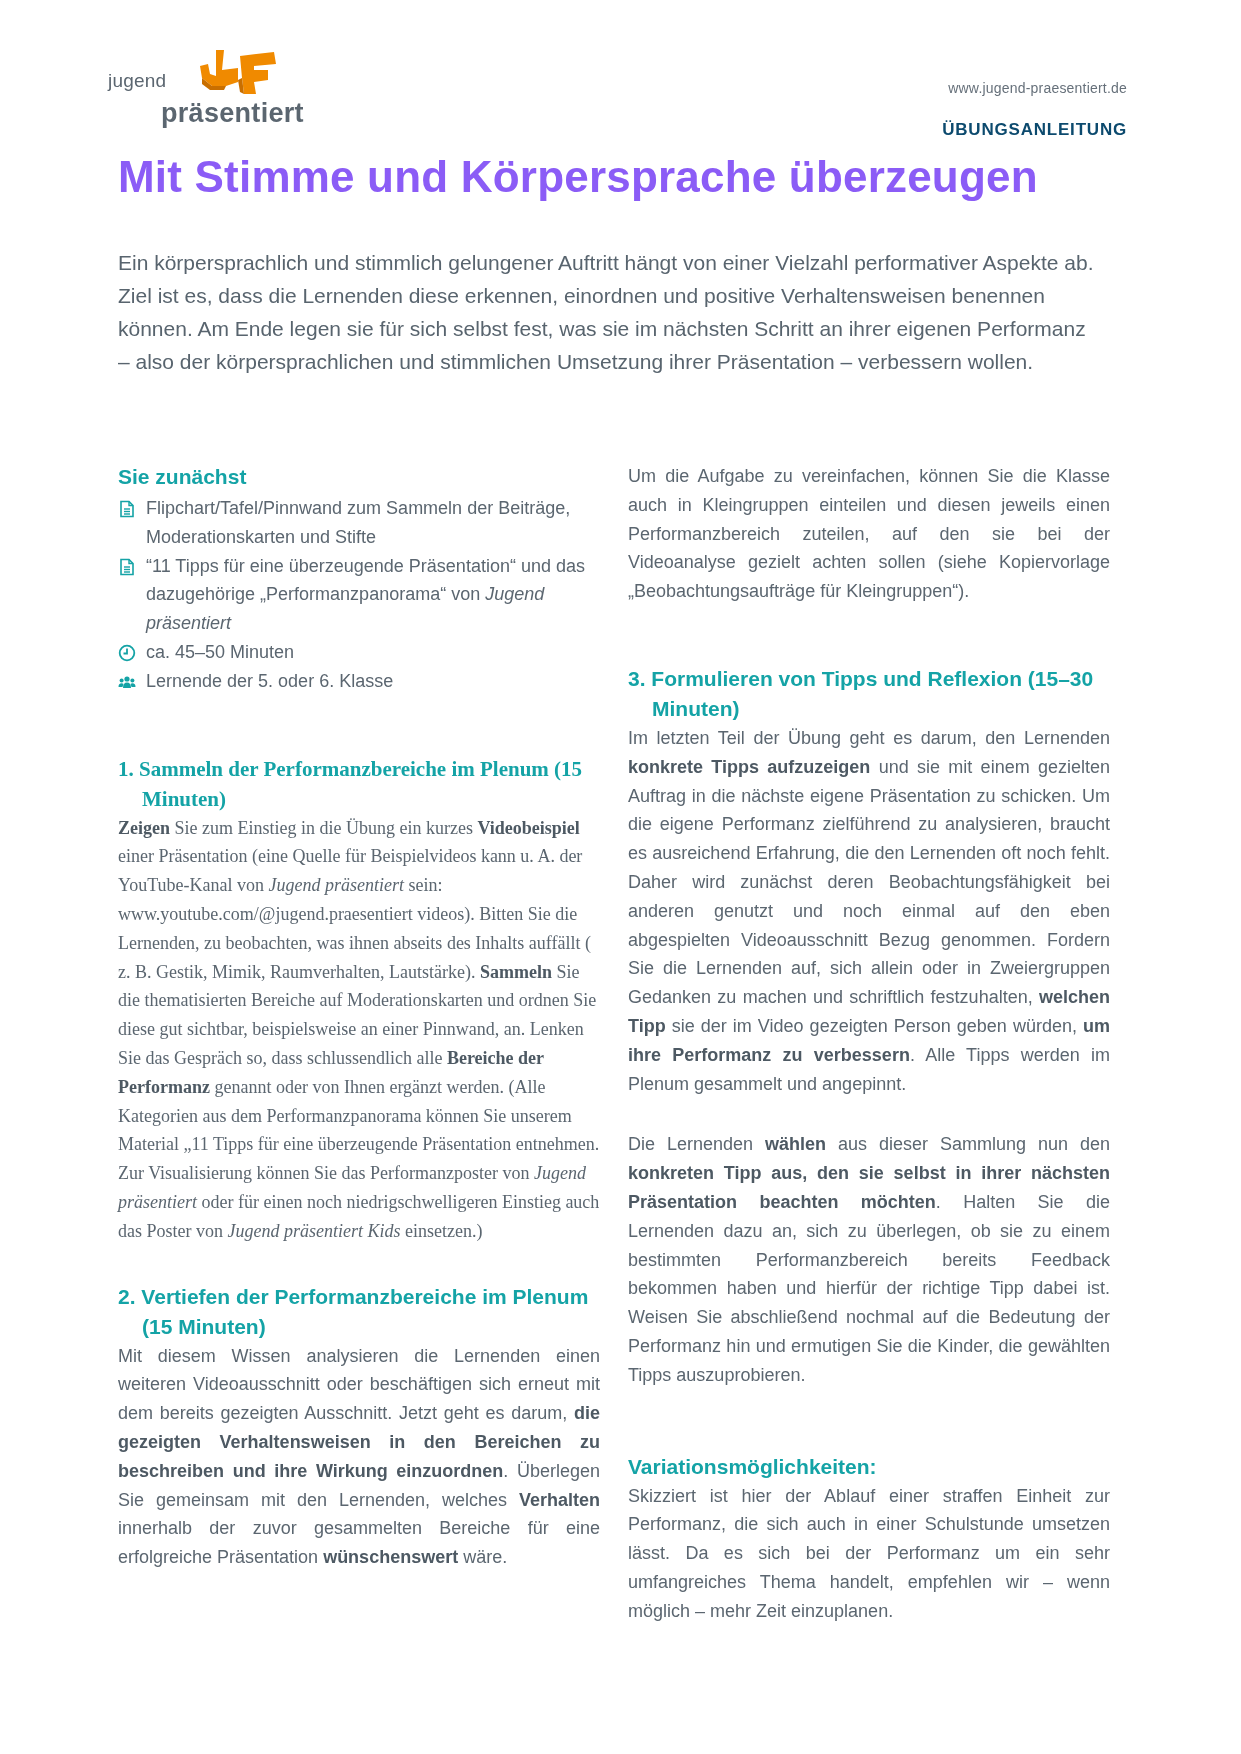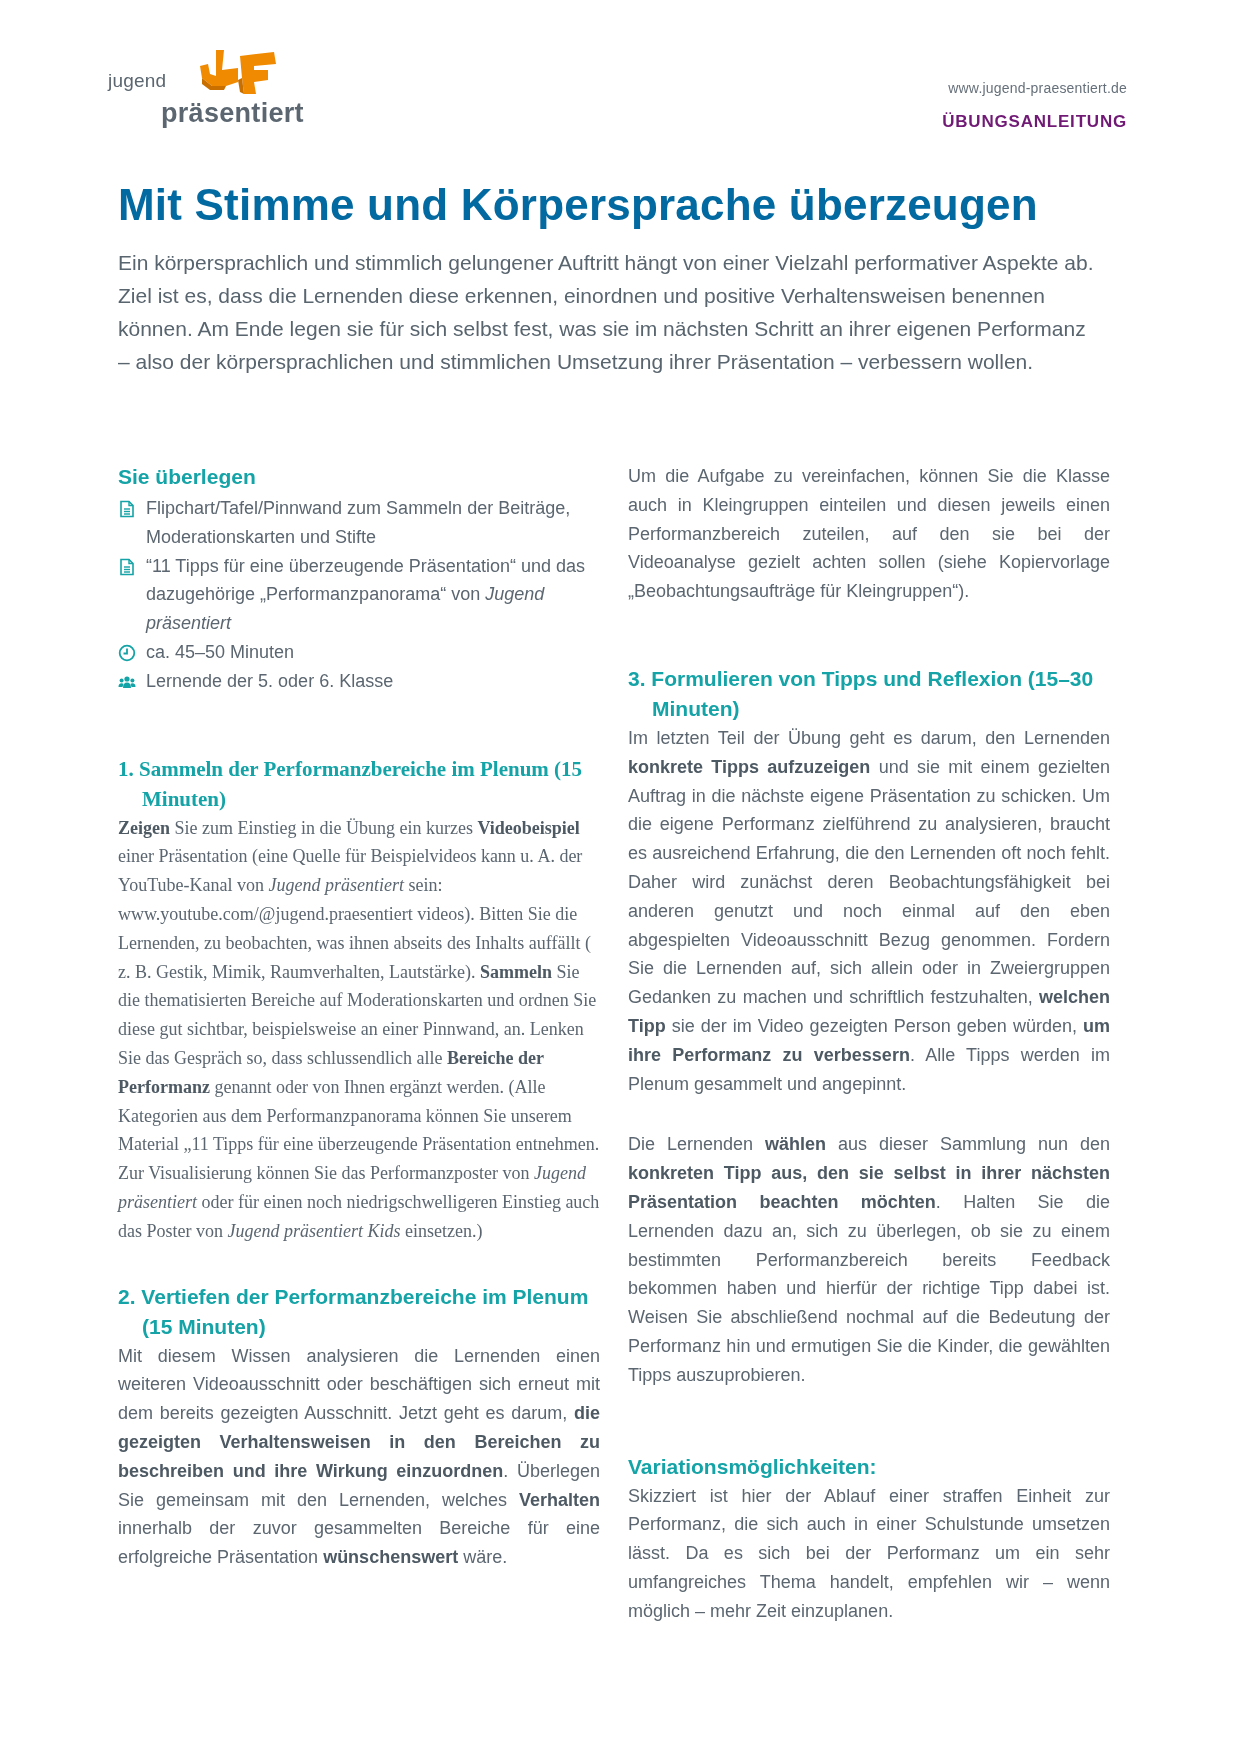--- a/index.html
+++ b/index.html
@@ -23,26 +23,26 @@
       position: absolute; left: 8px; top: 50px;
       font-size: 27px; font-weight: bold; color: #5b6670; letter-spacing: 0.3px; margin-left: 45px;
     }
     .logo svg { position: absolute; left: 90px; top: 0; }
 
     .header-right {
       position: absolute; right: 114px; top: 80px; text-align: right;
     }
     .header-url { font-size: 14px; color: #66707a; letter-spacing: 0.2px; }
     .header-type {
-      margin-top: 16px; font-size: 17px; font-weight: bold; color: #701a75; letter-spacing: 0.8px;
+      margin-top: 24px; font-size: 17px; font-weight: bold; color: #0c4a6e; letter-spacing: 0.8px;
     }
 
     h1.title {
-      position: absolute; left: 118px; top: 180px;
-      font-size: 44px; font-weight: bold; color: #0369a1; letter-spacing: 0.2px;
+      position: absolute; left: 118px; top: 152px;
+      font-size: 44px; font-weight: bold; color: #8b5cf6; letter-spacing: 0.2px;
     }
     .intro {
       position: absolute; left: 118px; top: 246px; width: 980px;
       font-size: 21px; line-height: 33px; color: #58646e;
     }
 
     .col {
       position: absolute; width: 482px;
       font-size: 18px; line-height: 28.8px; color: #5b6670;
     }
@@ -86,21 +86,21 @@
 <div class="header-right">
   <div class="header-url">www.jugend-praesentiert.de</div>
   <div class="header-type">ÜBUNGSANLEITUNG</div>
 </div>
 
 <h1 class="title">Mit Stimme und Körpersprache überzeugen</h1>
 
 <p class="intro">Ein körpersprachlich und stimmlich gelungener Auftritt hängt von einer Vielzahl performativer Aspekte ab. Ziel ist es, dass die Lernenden diese erkennen, einordnen und positive Verhaltensweisen benennen können. Am Ende legen sie für sich selbst fest, was sie im nächsten Schritt an ihrer eigenen Performanz – also der körpersprachlichen und stimmlichen Umsetzung ihrer Präsentation – verbessern wollen.</p>
 
 <div class="col col-left">
-  <div class="h2">Sie überlegen</div>
+  <div class="h2">Sie zunächst</div>
   <ul class="needs-list">
     <li>
       <svg class="ico" viewBox="0 0 18 18">
         <path d="M3 1.5 H11 L15 5.5 V16.5 H3 Z" fill="none" stroke="#14a3a6" stroke-width="1.6"></path>
         <path d="M11 1.5 V5.5 H15" fill="none" stroke="#14a3a6" stroke-width="1.4"></path>
         <line x1="6" y1="9" x2="12" y2="9" stroke="#14a3a6" stroke-width="1.4"></line>
         <line x1="6" y1="11.5" x2="12" y2="11.5" stroke="#14a3a6" stroke-width="1.4"></line>
         <line x1="6" y1="14" x2="12" y2="14" stroke="#14a3a6" stroke-width="1.4"></line>
       </svg>
       <span>Flipchart/Tafel/Pinnwand zum Sammeln der Beiträge, Moderationskarten und Stifte</span>

